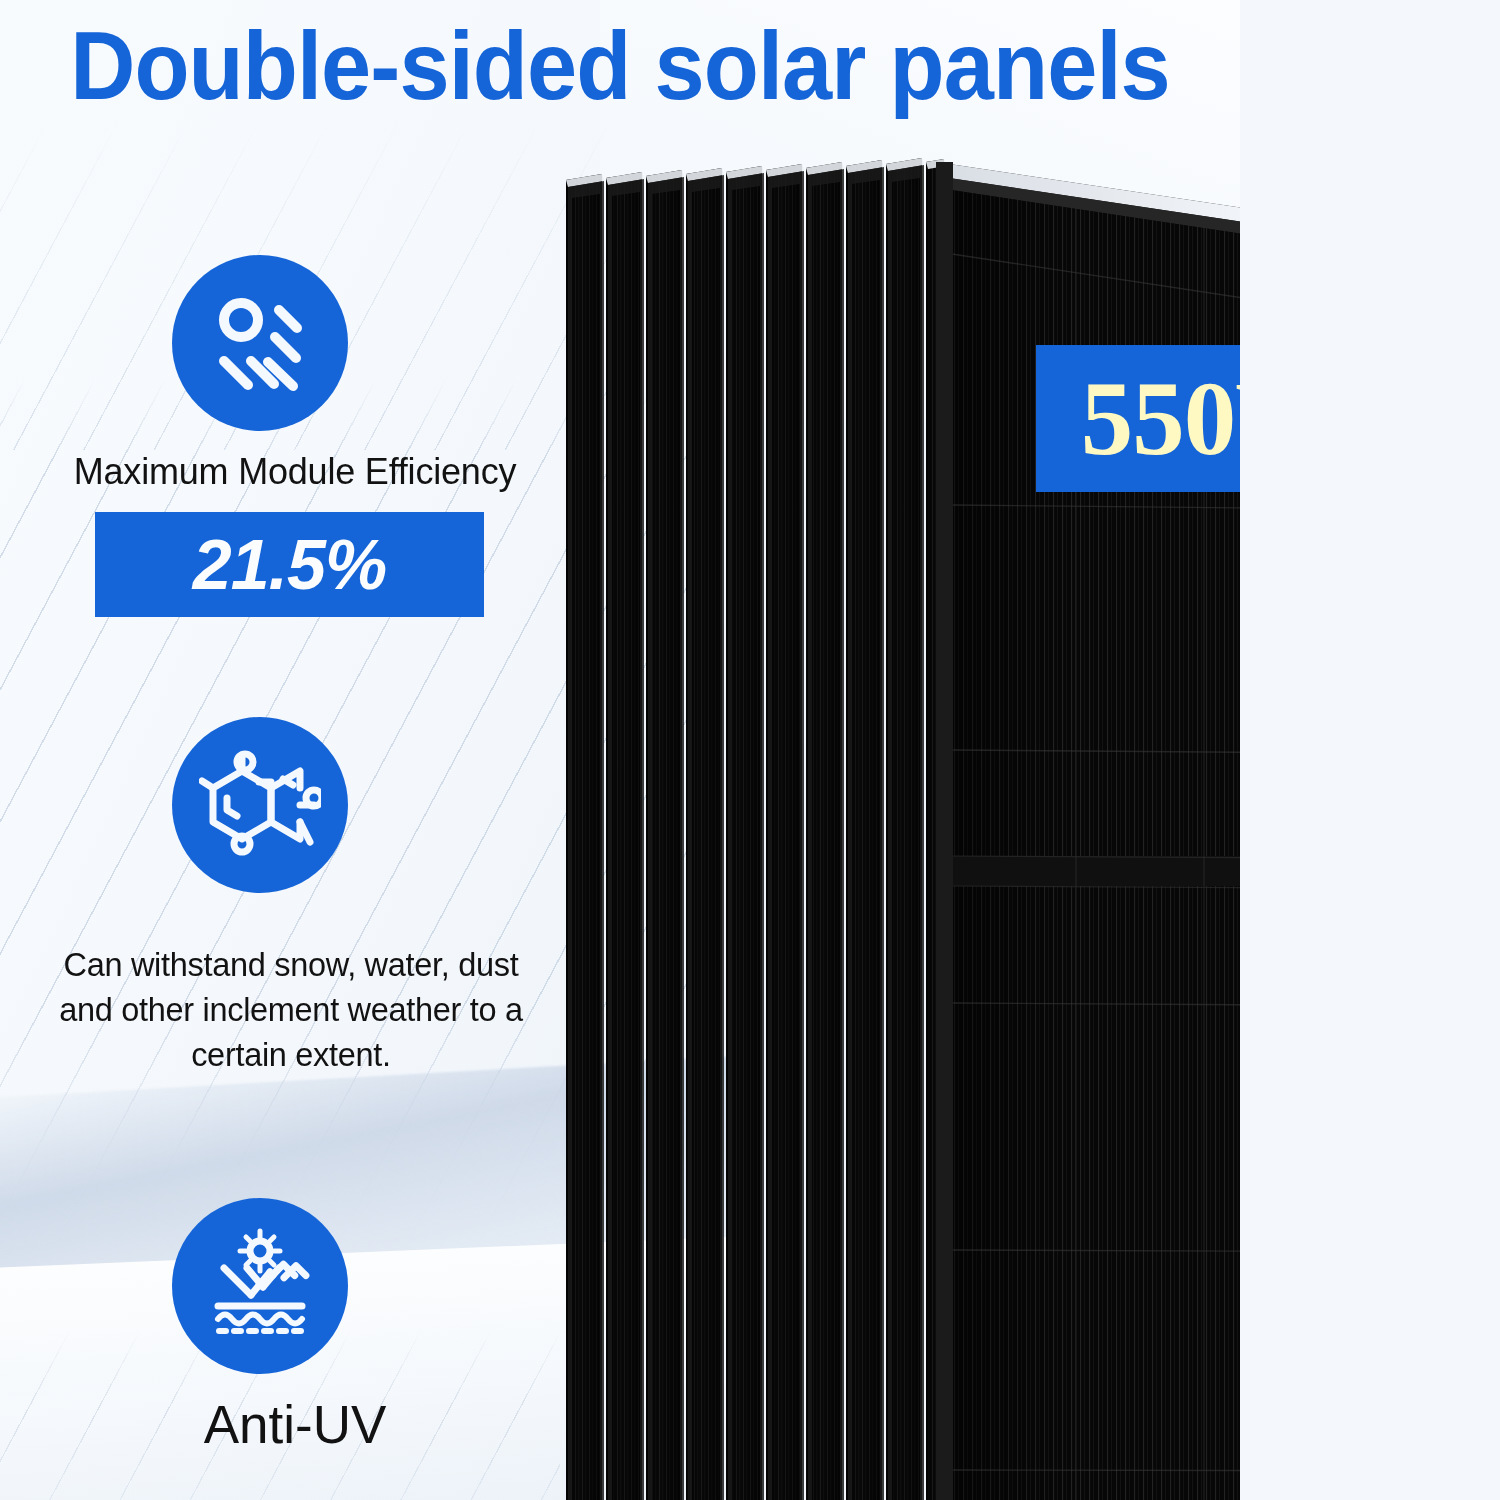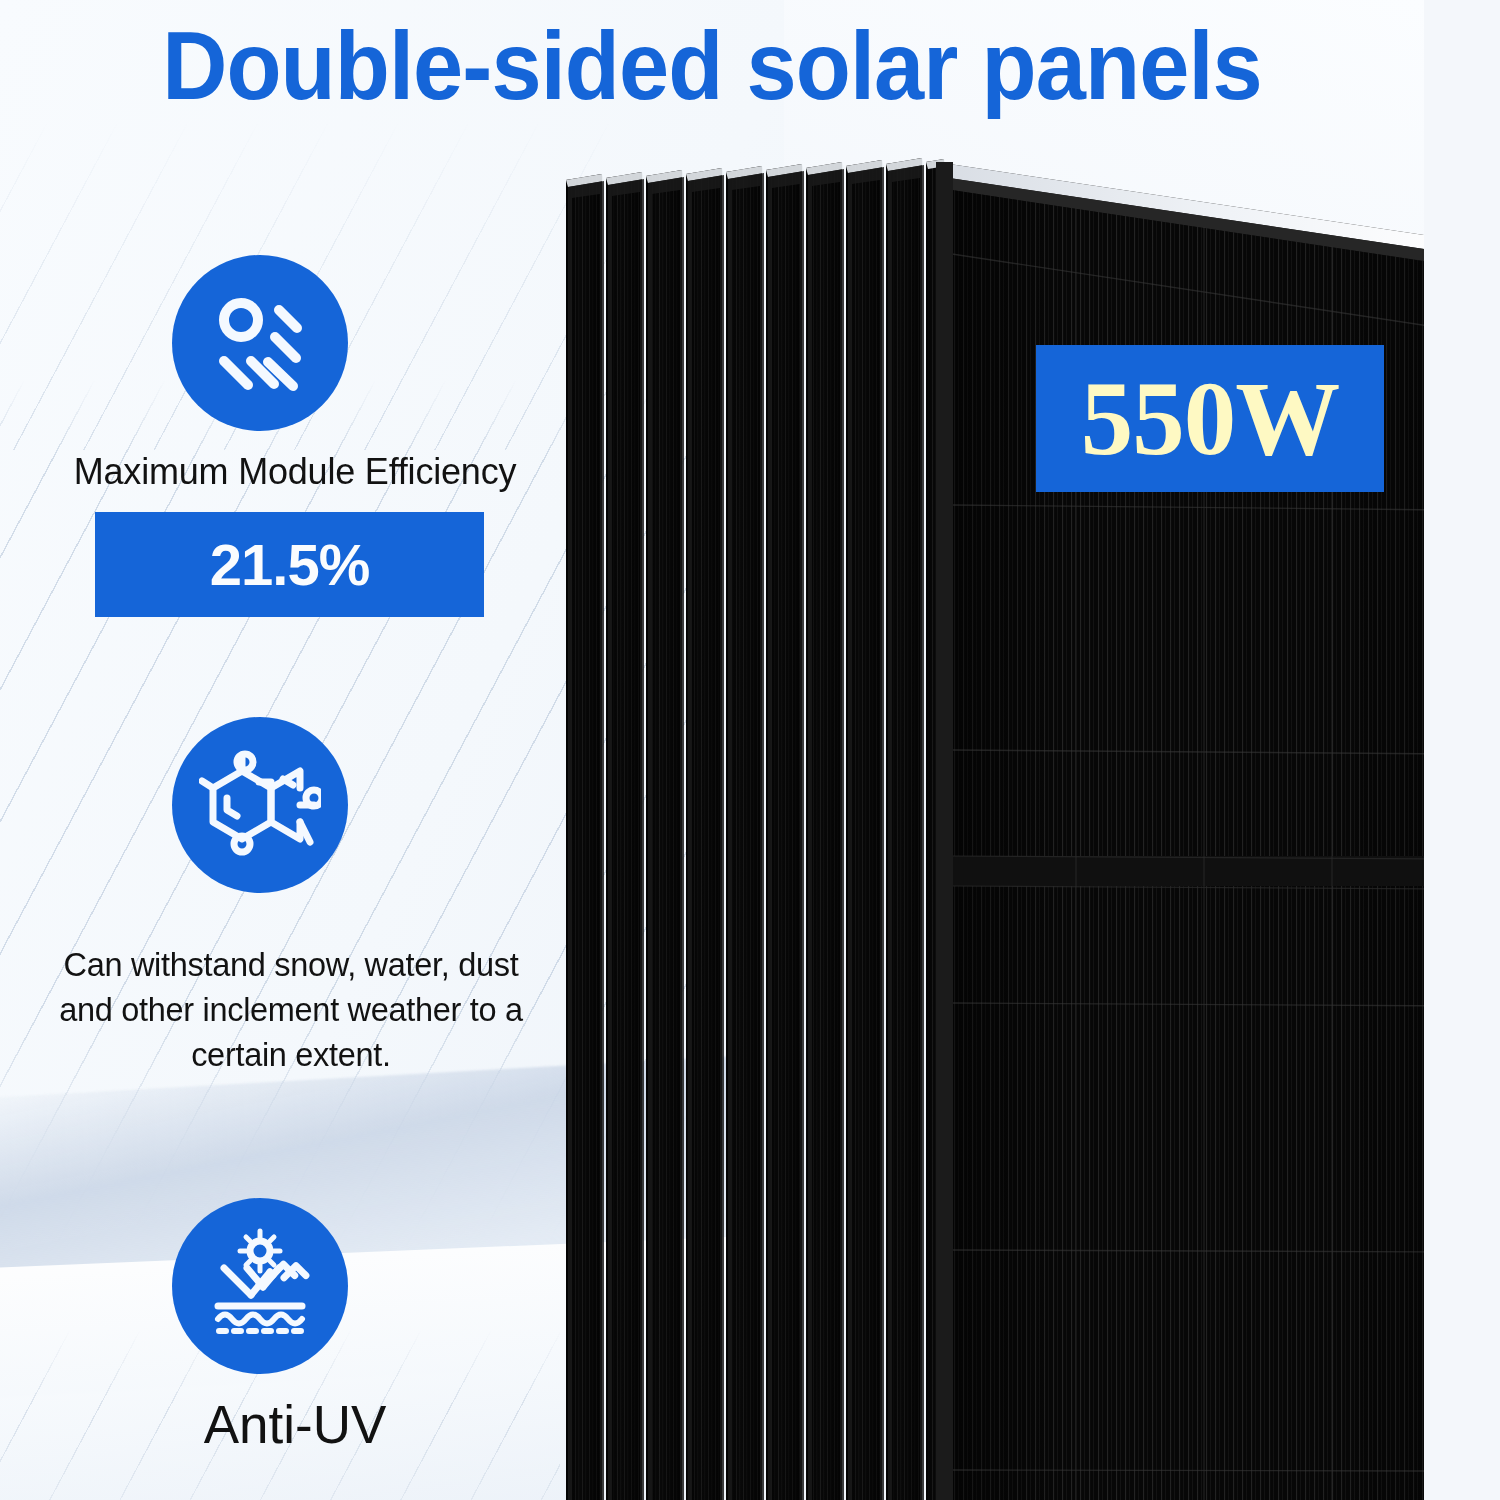--- a/index.html
+++ b/index.html
@@ -7,21 +7,21 @@
   html, body {
     width: 1500px;
     height: 1500px;
     overflow: hidden;
     font-family: "Liberation Sans", sans-serif;
     background: #f4f7fb;
   }
 
   #stage {
     position: relative;
-    width: 1424px;
+    width: 1240px;
     height: 1500px;
     overflow: hidden;
     background: linear-gradient(160deg, #f7fafd 0%, #f2f6fb 45%, #eef3f9 100%);
   }
 
   
   .bg-base {
     position: absolute;
     inset: 0;
     background: linear-gradient(115deg, #f8fbfe 0%, #f4f8fc 38%, #eff4fa 62%, #f6f9fd 100%);
@@ -204,25 +204,26 @@
 
   #eff-box {
     margin: 19px 0 0 95px;
     width: 389px;
     height: 105px;
     background: #1565d8;
     display: flex; align-items: center; justify-content: center;
   }
   #eff-box .eff-text {
     color: #fafcfe;
-    font-size: 58px;
+    font-size: 70px;
     font-weight: bold;
     letter-spacing: -1px;
     line-height: 1;
     font-family: "Liberation Sans", sans-serif;
+    font-style: italic;
   }
 
   #feat-2 { margin-top: 120px; }
   #feat-2 .icon-circle { margin-left: 172px; }
   #feat-2 .feature-label {
     margin-top: 20px;
     font-size: 53px;
     letter-spacing: 0px;
     padding-left: 30px;
   }

